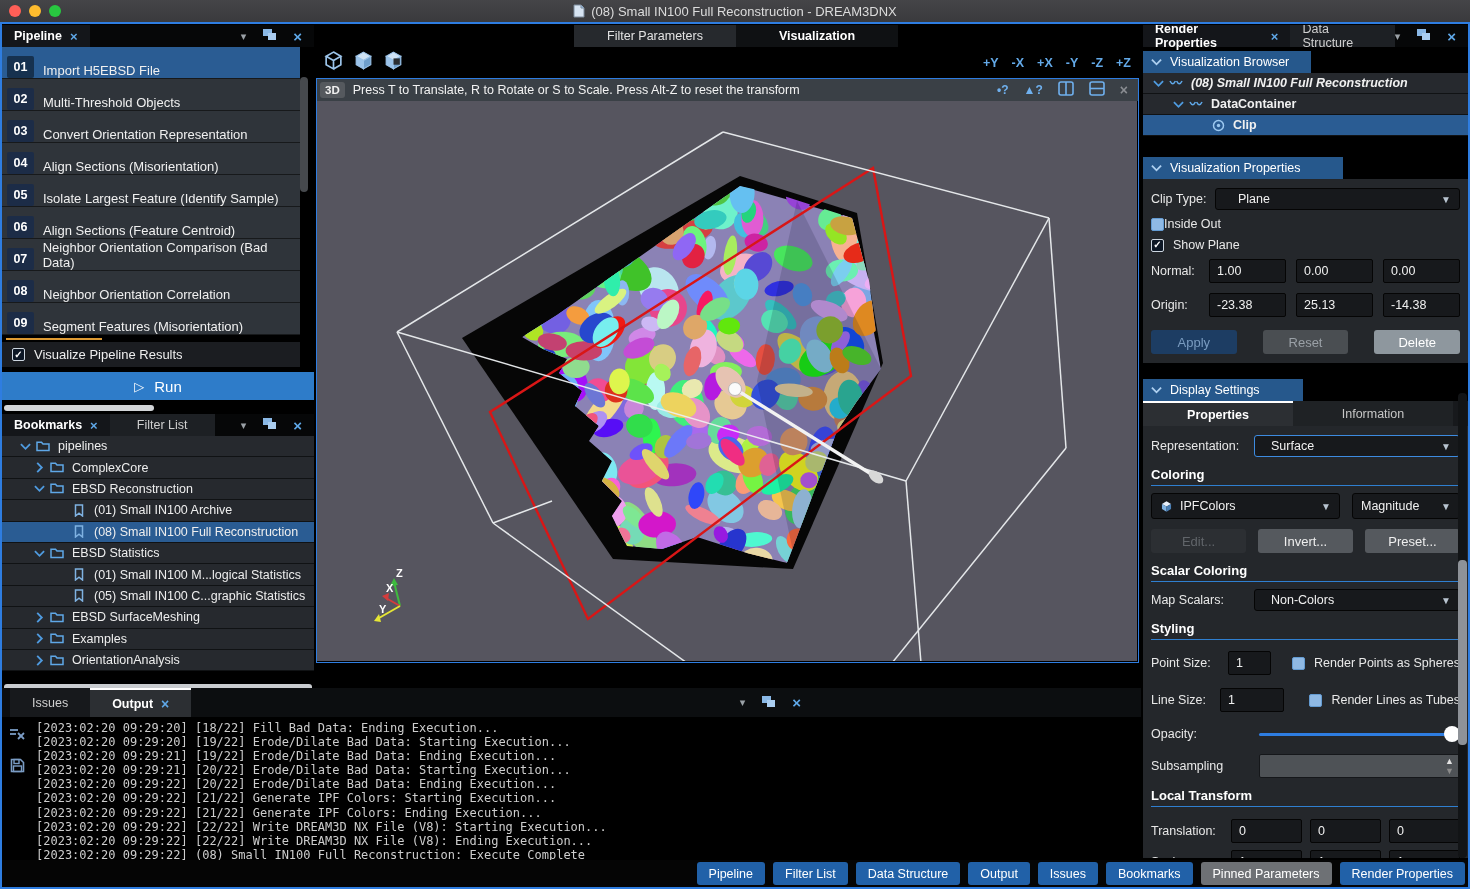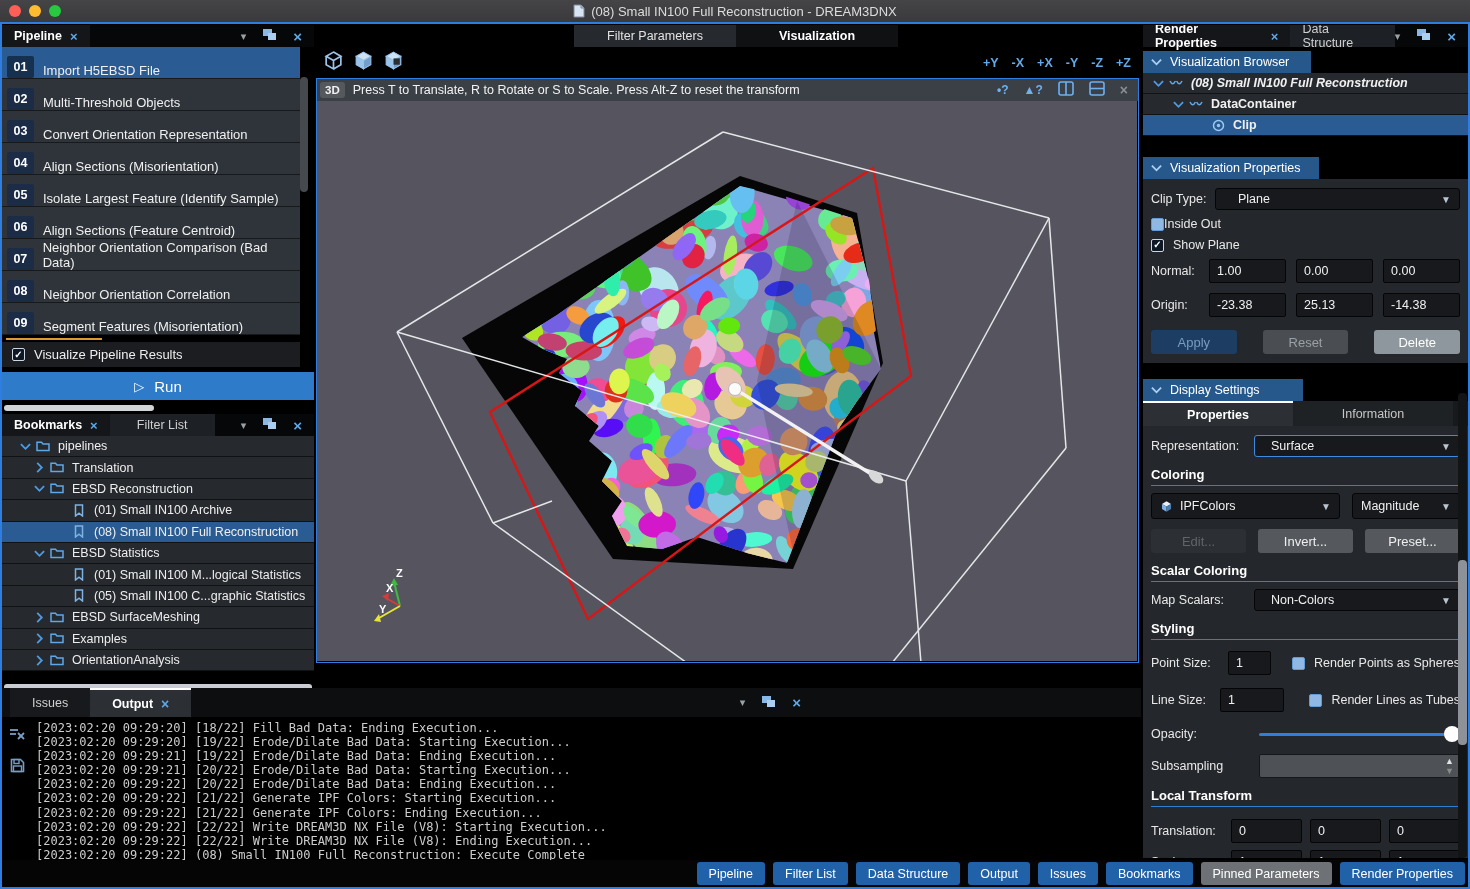--- a/index.html
+++ b/index.html
@@ -246,21 +246,21 @@
           <span class="ticon">
             <svg width="9" height="11" viewBox="0 0 9 12">
               <polyline points="2,1 7,6 2,11" fill="none" stroke="#4f9be0" stroke-width="2"></polyline>
             </svg>
           </span>
           <span class="ticon">
             <svg width="14" height="11" viewBox="0 0 14 11">
               <path d="M1,3 V9.5 H13 V3 H7 L5.5,1.2 H1 Z" fill="none" stroke="#5fa8e8" stroke-width="1.5"></path>
             </svg>
           </span>
-          <div class="lbl" style="margin-left: 6px;">Translation</div>
+          <div class="lbl" style="margin-left: 6px;">ComplexCore</div>
         </div>
         <div class="tree-row" style="padding-left: 28px;">
           <span class="ticon">
             <svg width="11" height="9" viewBox="0 0 12 9">
               <polyline points="1,2 6,7 11,2" fill="none" stroke="#4f9be0" stroke-width="2"></polyline>
             </svg>
           </span>
           <span class="ticon">
             <svg width="14" height="11" viewBox="0 0 14 11">
               <path d="M1,3 V9.5 H13 V3 H7 L5.5,1.2 H1 Z" fill="none" stroke="#5fa8e8" stroke-width="1.5"></path>
@@ -822,21 +822,21 @@
             <svg width="13" height="13" viewBox="0 0 13 13">
               <circle cx="6.5" cy="6.5" r="5" fill="none" stroke="#9cc8f0" stroke-width="1.5"></circle>
               <circle cx="6.5" cy="6.5" r="1.7" fill="#9cc8f0"></circle>
             </svg>
           </span>
           <div class="lbl" style="margin-left: 6px; font-weight: bold;">Clip</div>
         </div>
       </div>
     <div style="height:21px;background:#000"></div>
 
-    <div class="sec-header" style="width:176px">
+    <div class="sec-header" style="width:200px">
       <svg width="11" height="8" viewBox="0 0 12 8">
           <polyline points="1,1.5 6,6.5 11,1.5" fill="none" stroke="#aed0f0" stroke-width="2"></polyline>
         </svg>
       <span>Visualization Properties</span>
     </div>
     <div class="rp-content">
       <div class="frow" style="margin-top:2px">
         <span class="flabel" style="width:64px">Clip Type:</span>
         <div class="dd" style="flex:1">
           <span style="padding-left:14px">Plane</span>

